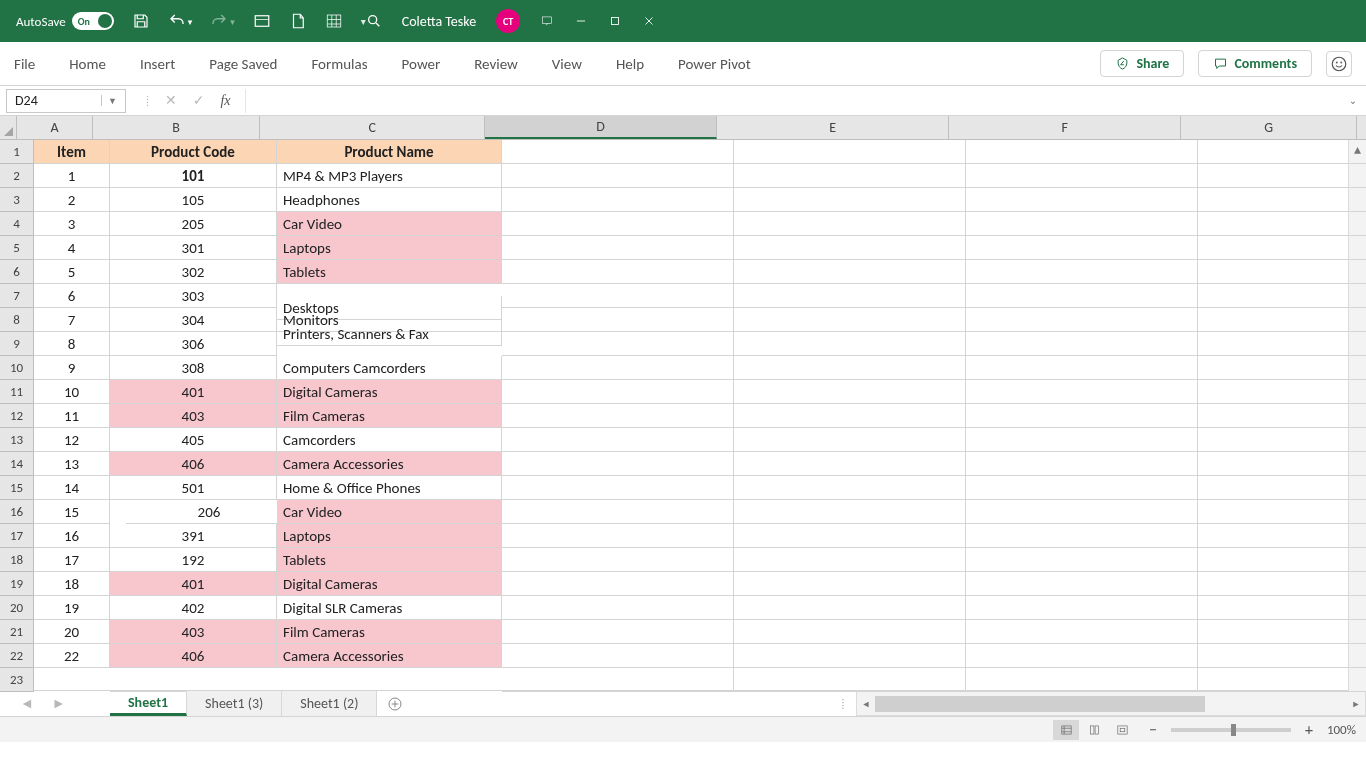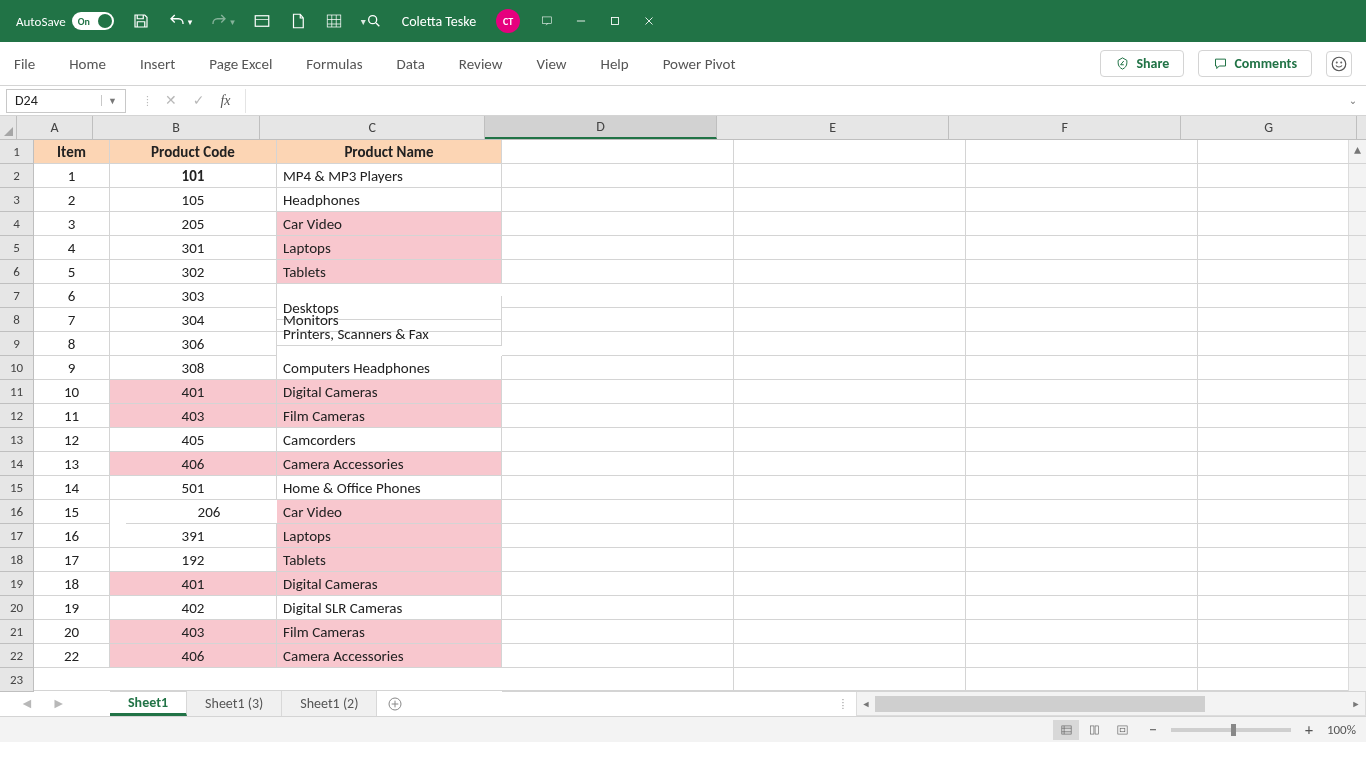--- a/index.html
+++ b/index.html
@@ -137,23 +137,23 @@
         <path d="M6 6l12 12M18 6L6 18" stroke="#fff" stroke-width="1.5"></path>
       </svg>
   </div>
 </div>
 
 <div class="ribbon-tabs">
   <span id="rt-container" style="display: contents;"></span>
   <span class="tab">File</span>
     <span class="tab">Home</span>
     <span class="tab">Insert</span>
-    <span class="tab">Page Excel</span>
+    <span class="tab">Page Saved</span>
     <span class="tab">Formulas</span>
-    <span class="tab">Data</span>
+    <span class="tab">Power</span>
     <span class="tab">Review</span>
     <span class="tab">View</span>
     <span class="tab">Help</span>
     <span class="tab">Power Pivot</span>
     <div class="right">
     <div class="pill-btn">
       <svg viewBox="0 0 24 24">
           <path d="M12 3l7 4v4c0 5-3 8-7 10-4-2-7-5-7-10V7z" fill="none" stroke="#217346" stroke-width="1.6"></path>
           <path d="M14 8l-5 6 5 0" fill="none" stroke="#217346" stroke-width="1.6"></path>
         </svg>
@@ -346,21 +346,21 @@
         <div class="cell  center" style="left: 76px; top: 144px; width: 167px;">303</div>
         <div class="cell  left" style="left: 243px; top: 156px; width: 225px;">Desktops</div>
         <div class="cell  center" style="left: 0px; top: 168px; width: 76px;">7</div>
         <div class="cell  center" style="left: 76px; top: 168px; width: 167px;">304</div>
         <div class="cell  left" style="left: 243px; top: 168px; width: 225px;">Monitors</div>
         <div class="cell  center" style="left: 0px; top: 192px; width: 76px;">8</div>
         <div class="cell  center" style="left: 76px; top: 192px; width: 167px;">306</div>
         <div class="cell  left" style="left: 243px; top: 176px; width: 225px; margin-top: 6px;">Printers, Scanners &amp; Fax</div>
         <div class="cell  center" style="left: 0px; top: 216px; width: 76px;">9</div>
         <div class="cell  center" style="left: 76px; top: 216px; width: 167px;">308</div>
-        <div class="cell  left" style="left: 243px; top: 216px; width: 225px;">Computers Headphones</div>
+        <div class="cell  left" style="left: 243px; top: 216px; width: 225px;">Computers Camcorders</div>
         <div class="cell  center" style="left: 0px; top: 240px; width: 76px;">10</div>
         <div class="cell hl center" style="left: 76px; top: 240px; width: 167px;">401</div>
         <div class="cell hl left" style="left: 243px; top: 240px; width: 225px;">Digital Cameras</div>
         <div class="cell  center" style="left: 0px; top: 264px; width: 76px;">11</div>
         <div class="cell hl center" style="left: 76px; top: 264px; width: 167px;">403</div>
         <div class="cell hl left" style="left: 243px; top: 264px; width: 225px;">Film Cameras</div>
         <div class="cell  center" style="left: 0px; top: 288px; width: 76px;">12</div>
         <div class="cell  center" style="left: 76px; top: 288px; width: 167px;">405</div>
         <div class="cell  left" style="left: 243px; top: 288px; width: 225px;">Camcorders</div>
         <div class="cell  center" style="left: 0px; top: 312px; width: 76px;">13</div>

